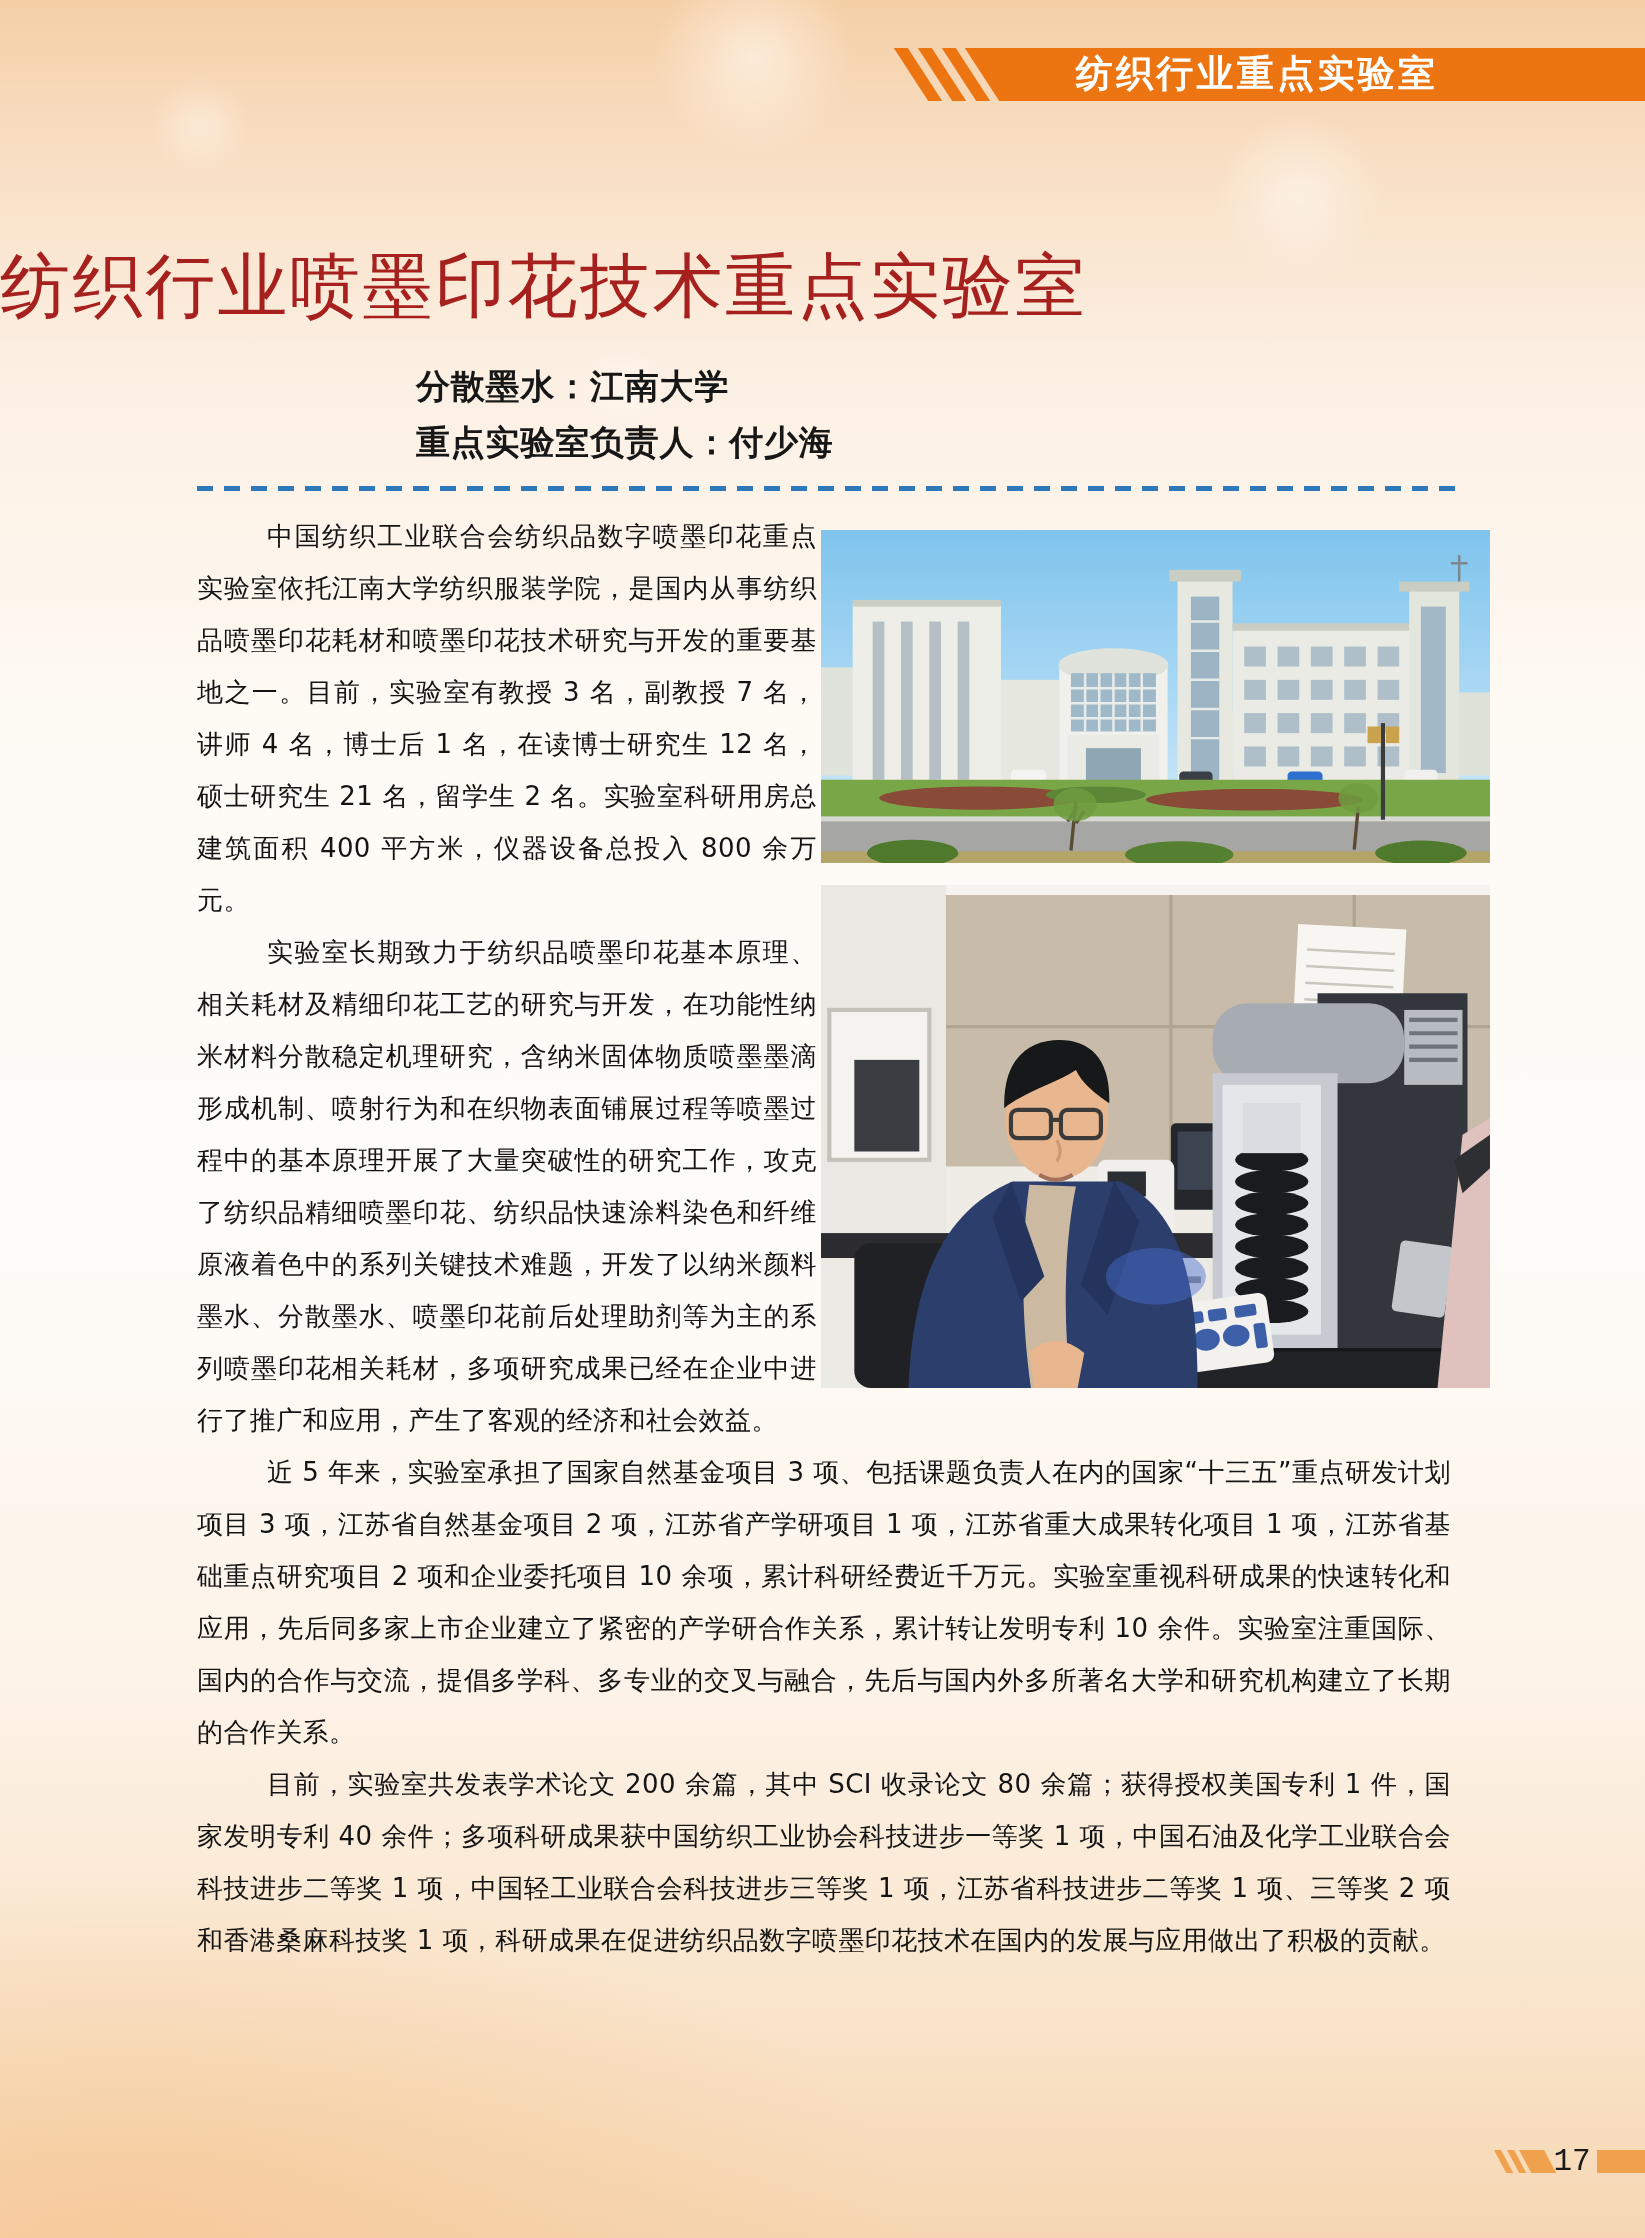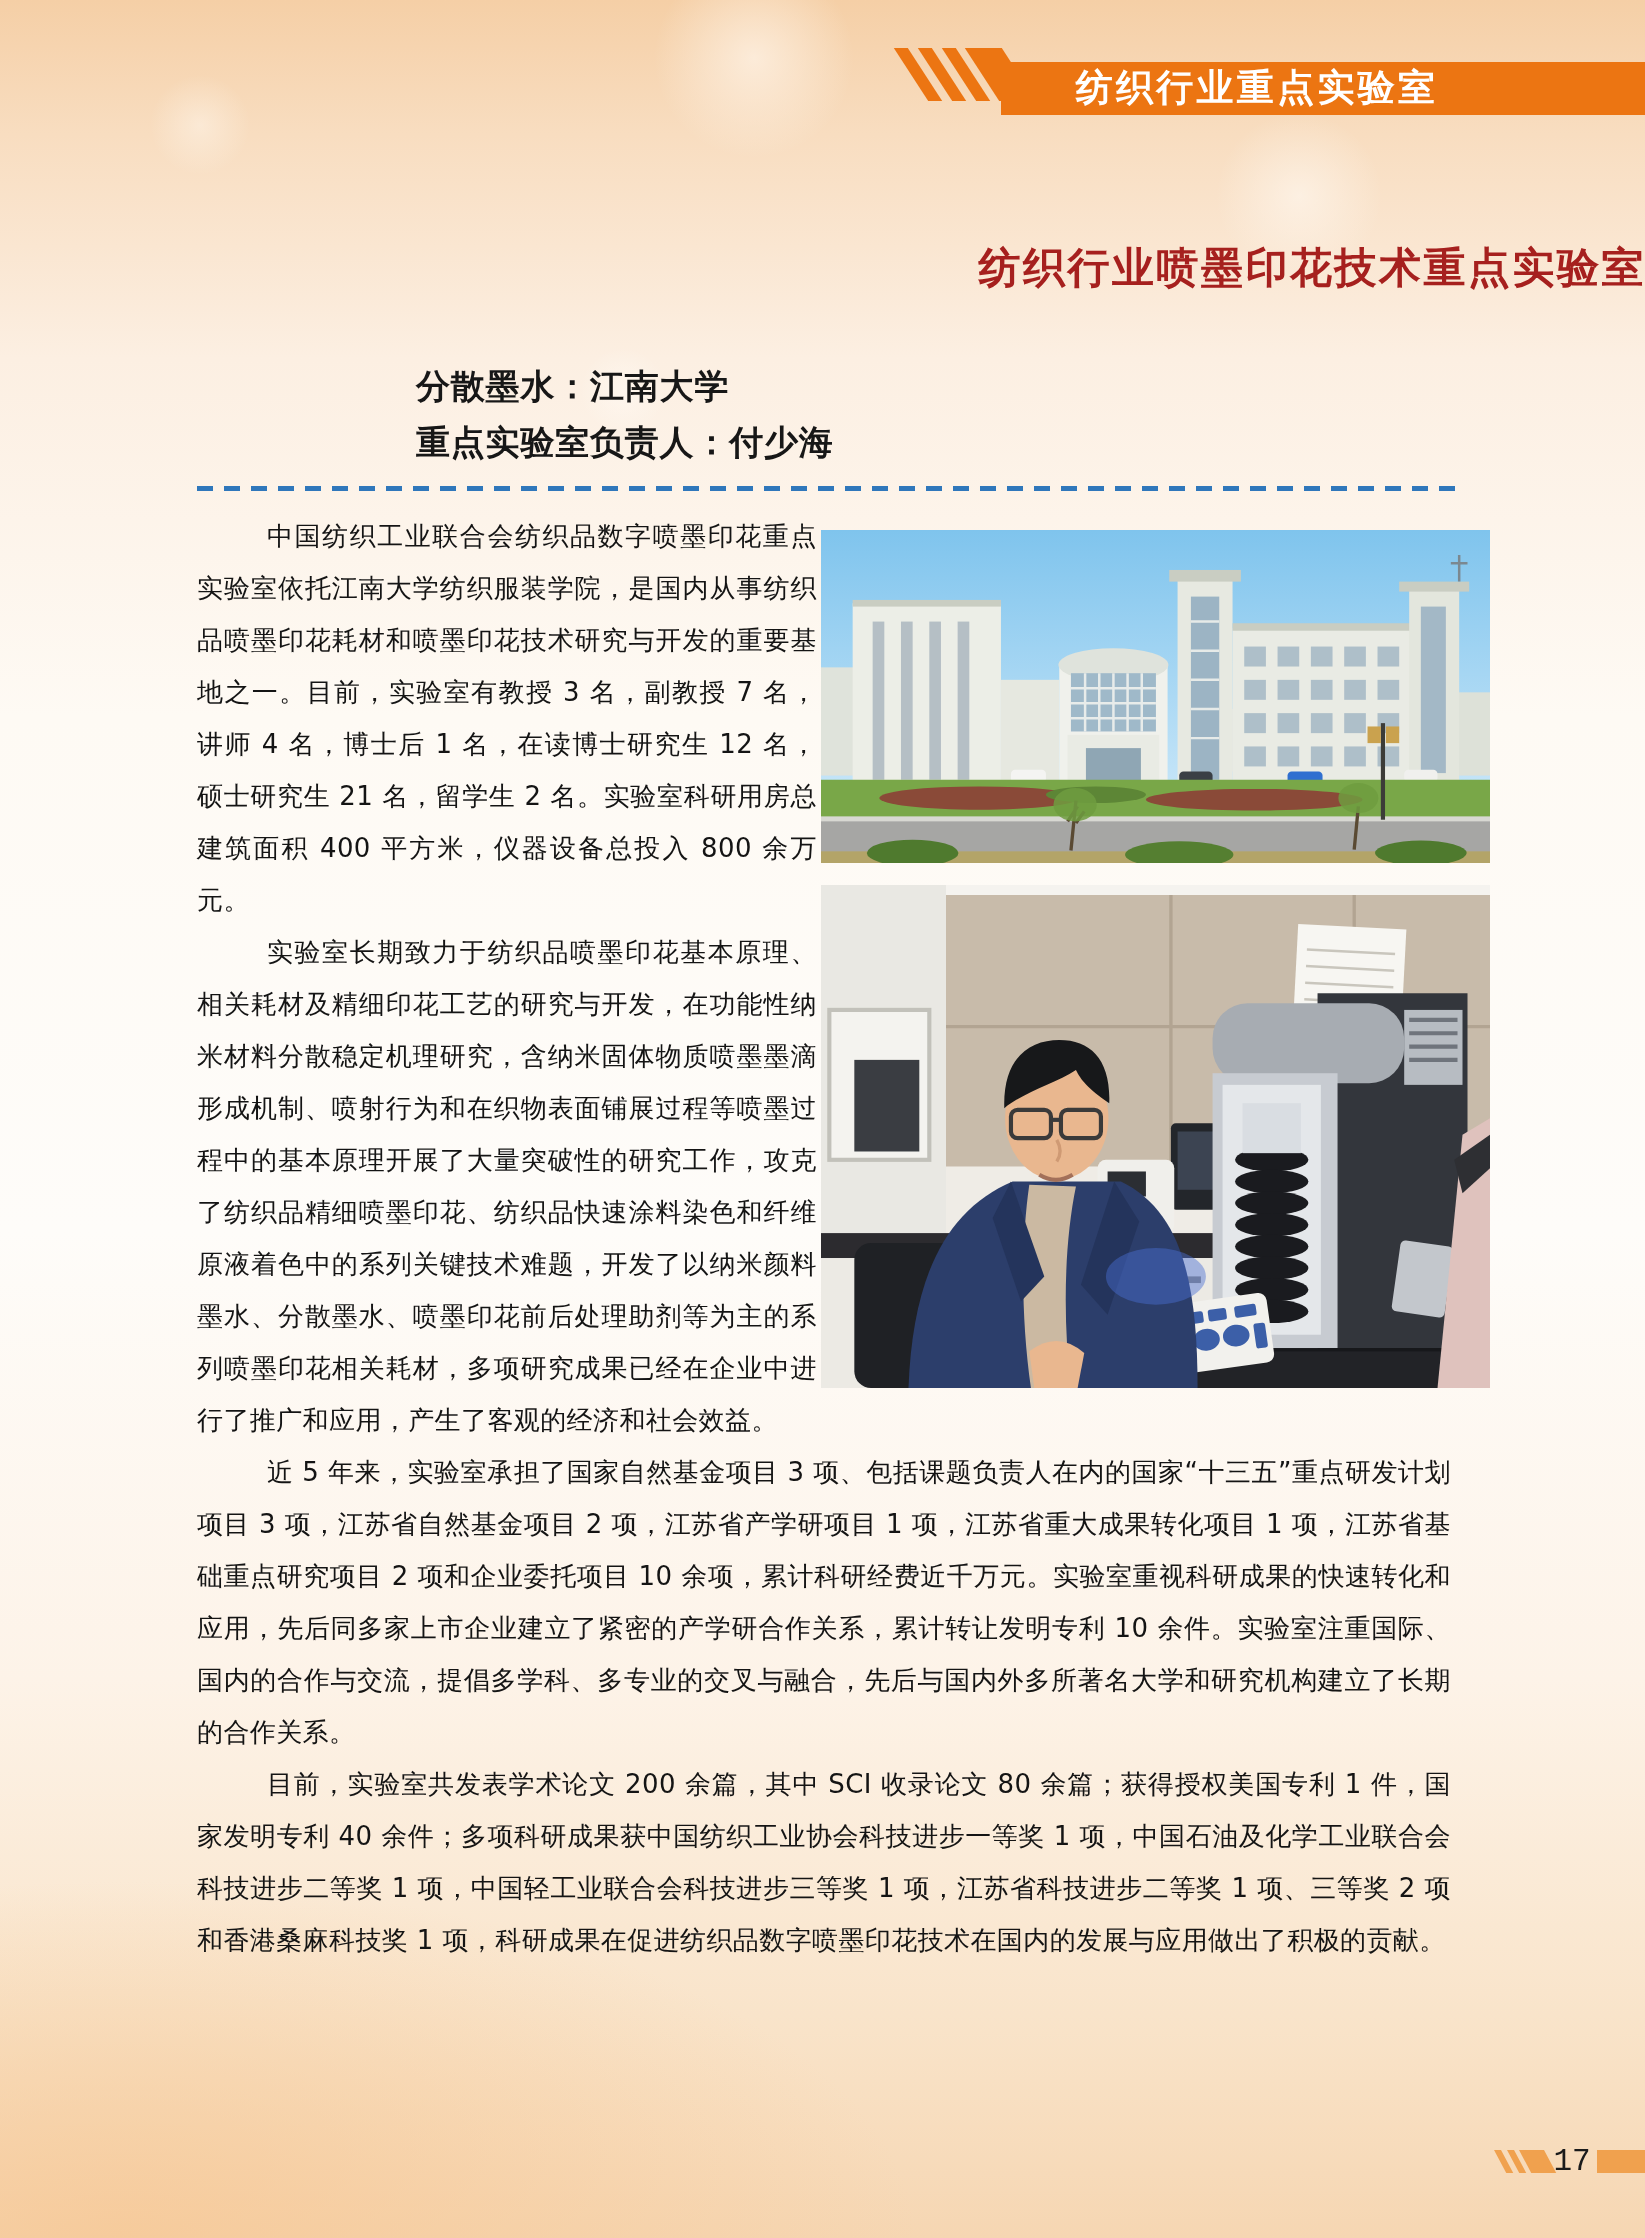--- a/index.html
+++ b/index.html
@@ -15,31 +15,31 @@
       radial-gradient(circle 43px at 623px 391px, rgba(255,251,246,.55), rgba(255,251,246,0) 43px),
       radial-gradient(circle 50px at 200px 125px, rgba(255,249,241,.45), rgba(255,249,241,0) 50px),
       radial-gradient(ellipse 791px 358px at 125px 2239px, rgba(246,199,148,.75), rgba(246,199,148,0) 100%),
       linear-gradient(180deg,#f5cfa6 0%,#f8ddc0 6%,#fcefe2 16%,#fefaf4 32%,#fefcf9 55%,#fdf3e8 75%,#f9e4ca 90%,#f6d6b2 100%);
   }
   
   .banner{position:absolute;top:48px;left:899px;right:0;height:53px;}
   .banner .stripe{position:absolute;top:0;height:53px;width:14px;background:var(--orange);transform:skewX(33deg);}
   .banner .s1{left:11.7px;} .banner .s2{left:36px;} .banner .s3{left:60px;}
   .banner .cap{position:absolute;top:0;left:83px;width:37px;height:53px;background:var(--orange);transform:skewX(33deg);}
-  .banner .bar{position:absolute;top:14px;left:102px;right:0;height:53px;background:var(--orange);}
+  .banner .bar{position:absolute;top:0;left:102px;right:0;height:53px;background:var(--orange);}
   .banner .bar .label{
     display:block;width:100%;height:53px;line-height:52px;
     text-align:center;padding-right:133px;box-sizing:border-box;
     color:#fff;font-size:37px;font-weight:bold;letter-spacing:3.3px;
   }
   
   .title{
     position:absolute;top:240px;left:0;width:100%;
-    text-align:right;color:var(--red);
-    font-size:42px;font-weight:bold;letter-spacing:2.5px;
+    text-align:left;color:var(--red);
+    font-size:70px;font-weight:normal;letter-spacing:2.5px;
   }
   .info{position:absolute;top:358px;left:416px;color:#171717;}
   .info .line{font-size:34px;font-weight:bold;line-height:56px;letter-spacing:0.8px;}
   
   .divider{
     position:absolute;top:486px;left:197px;width:1264px;height:5px;
     background:repeating-linear-gradient(90deg,var(--blue) 0 16px,rgba(0,0,0,0) 16px 27px);
   }
   
   .content{

